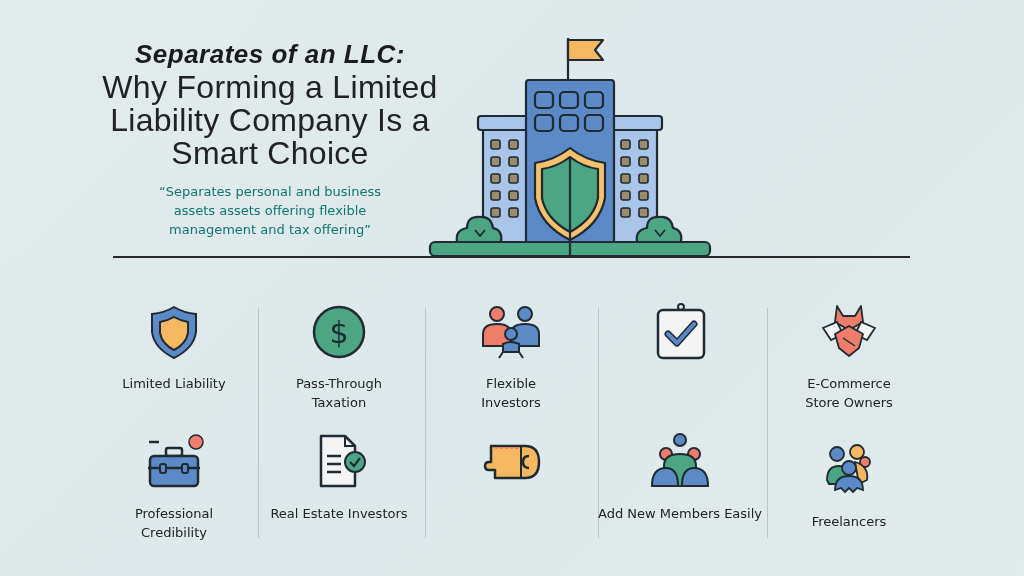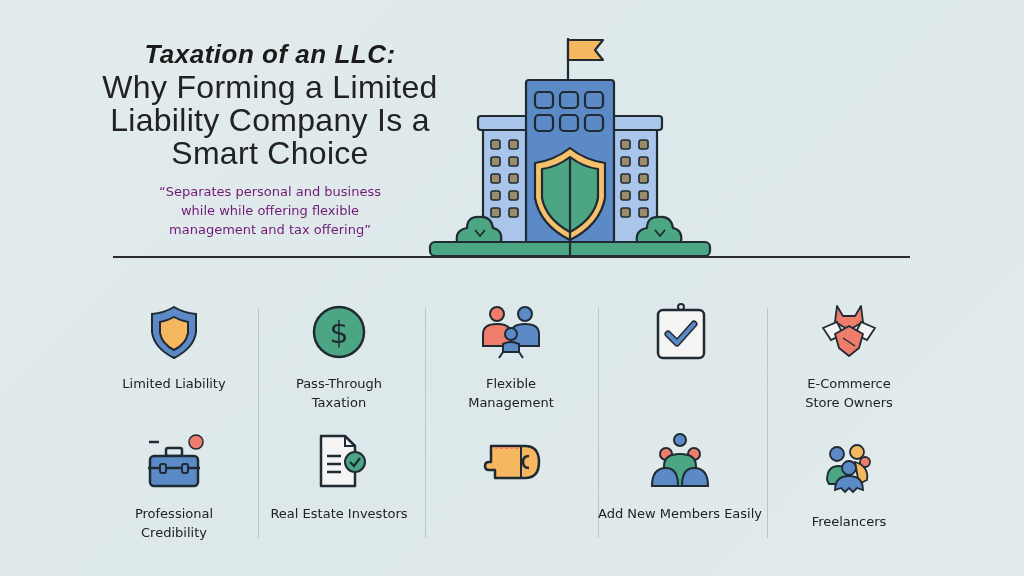--- a/index.html
+++ b/index.html
@@ -1,40 +1,40 @@
 <!DOCTYPE html>
 <html><head>
 <meta charset="utf-8">
 <style>
   html,body{margin:0;padding:0;}
   body{width:1024px;height:576px;overflow:hidden;background:linear-gradient(135deg,#e3eced 0%,#dde8ea 50%,#e2ebec 100%);font-family:"DejaVu Sans",sans-serif;color:#222;position:relative;}
   .title-block{position:absolute;left:100px;top:38px;width:340px;text-align:center;}
   .title1{font-family:"Liberation Sans",sans-serif;font-style:italic;font-weight:bold;font-size:26px;color:#1b1b1b;letter-spacing:0.5px;line-height:33px;}
   .title2{font-family:"Liberation Sans",sans-serif;font-size:32px;color:#222;line-height:33px;letter-spacing:0.3px;}
-  .quote{margin-top:12px;font-size:13px;line-height:19px;color:#701a75;padding:0 30px;}
+  .quote{margin-top:12px;font-size:13px;line-height:19px;color:#0f766e;padding:0 30px;}
   .ground{position:absolute;left:113px;top:256px;width:797px;height:2px;background:#2a2a2a;}
   .building{position:absolute;left:425px;top:30px;width:290px;height:228px;}
   .grid{position:absolute;left:100px;top:298px;width:820px;height:260px;}
   .col{position:absolute;top:0;width:168px;height:250px;}
   .divider{position:absolute;top:10px;width:1px;height:230px;background:#b9c6c8;}
   .item{position:absolute;left:0;width:168px;text-align:center;}
   .item .ic{width:60px;height:60px;margin:0 auto;display:block;}
   .item .lbl{font-size:13px;line-height:19px;color:#222;margin-top:12px;}
 </style>
 </head>
 <body>
 
 <div class="title-block">
-  <div class="title1">Taxation of an LLC:</div>
+  <div class="title1">Separates of an LLC:</div>
   <div class="title2">Why Forming a Limited</div>
   <div class="title2">Liability Company Is a</div>
   <div class="title2">Smart Choice</div>
   <div class="quote">
     <div>“Separates personal and business</div>
-    <div>while while offering flexible</div>
+    <div>assets assets offering flexible</div>
     <div>management and tax offering”</div>
   </div>
 </div>
 
 <svg class="building" viewBox="0 0 290 228">
   <g stroke="#1f2a33" stroke-width="2.2" stroke-linejoin="round">
 
     <line x1="143" y1="8" x2="143" y2="50"></line>
     <path d="M143 10 L178 10 L170 20 L178 30 L143 30 Z" fill="#f5b860"></path>
 
@@ -160,21 +160,21 @@
           <path d="M2 44 L2 32 Q2 22 16 22 Q30 22 30 32 L30 44 Z" fill="#ee7e6b" stroke="#1f2a33" stroke-width="2"></path>
           <circle cx="44" cy="12" r="7" fill="#5b8ac6" stroke="#1f2a33" stroke-width="2"></circle>
           <path d="M30 44 L30 32 Q30 22 44 22 Q58 22 58 32 L58 44 Z" fill="#5b8ac6" stroke="#1f2a33" stroke-width="2"></path>
           <circle cx="30" cy="32" r="6" fill="#5b8ac6" stroke="#1f2a33" stroke-width="2"></circle>
           <path d="M22 50 L22 42 Q30 38 38 42 L38 50 Z" fill="#5b8ac6" stroke="#1f2a33" stroke-width="2"></path>
           <line x1="22" y1="50" x2="18" y2="56" stroke="#1f2a33" stroke-width="2"></line>
           <line x1="38" y1="50" x2="42" y2="56" stroke="#1f2a33" stroke-width="2"></line>
         </svg>
       <div class="lbl">
           <div>Flexible</div>
-          <div>Management</div>
+          <div>Investors</div>
         </div>
     </div>
     <div class="item" style="top:134px">
       <svg class="ic" viewBox="0 0 60 60">
           <path d="M10 14 L44 14 Q58 14 58 30 Q58 46 44 46 L14 46 L14 38 L8 38 Q4 38 4 34 Q4 30 8 30 L10 30 Z" fill="#f5b860" stroke="#1f2a33" stroke-width="2.5" stroke-linejoin="round"></path>
           <line x1="14" y1="16" x2="40" y2="16" stroke="#ee7e6b" stroke-width="2" stroke-dasharray="3,2"></line>
           <path d="M40 14 L40 46" fill="none" stroke="#1f2a33" stroke-width="2"></path>
           <path d="M48 24 Q42 24 42 30 Q42 36 48 36" fill="none" stroke="#1f2a33" stroke-width="2.5"></path>
         </svg>
     </div>

